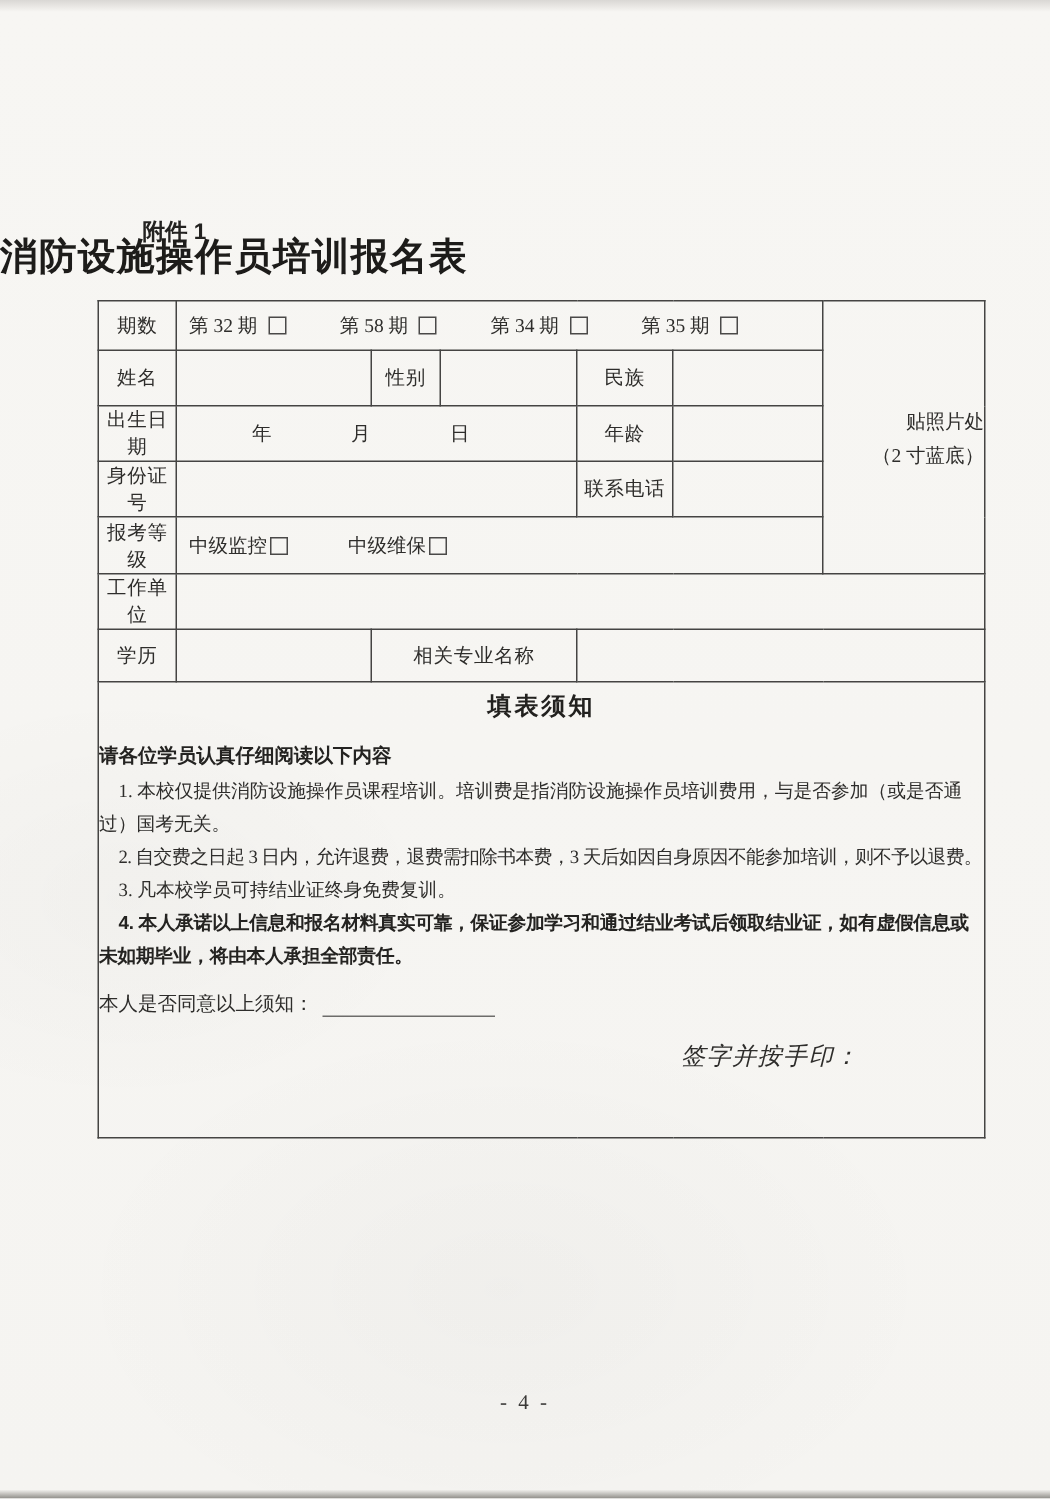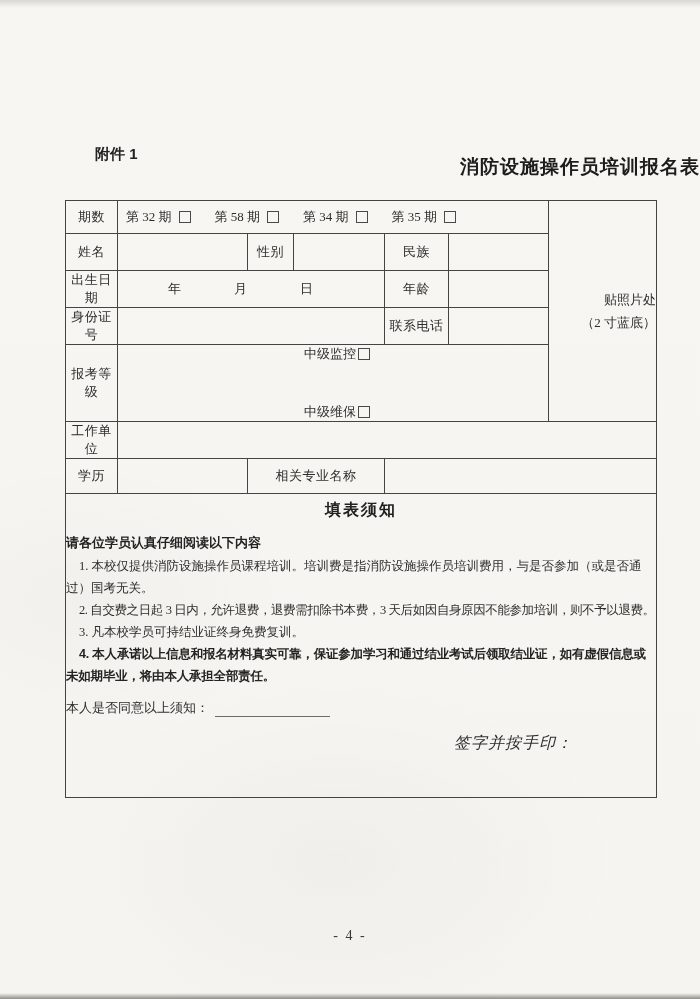--- a/index.html
+++ b/index.html
@@ -19,40 +19,40 @@
   }
   .page::after{ 
     content:"";position:absolute;left:0;bottom:0;right:0;height:6px;
     background:linear-gradient(rgba(140,138,134,0),#8f8d88);pointer-events:none;
   }
   .attachment{
     position:absolute;left:95px;top:145px;font-size:15px;font-weight:bold;
     font-family:"Liberation Sans","DejaVu Sans",sans-serif;color:#232220;
   }
   .title{
-    position:absolute;left:0;top:154px;width:100%;margin:0;text-align:right;
-    font-size:19px;font-weight:bold;letter-spacing:1px;color:#1d1c1a;
+    position:absolute;left:0;top:154px;width:100%;margin:0;text-align:left;
+    font-size:25px;font-weight:bold;letter-spacing:1px;color:#1d1c1a;
     font-family:Liberation Mono, monospace;
   }
   table.form-table{
     position:absolute;left:65px;top:200px;width:591px;
     border-collapse:collapse;table-layout:fixed;
     font-size:13px;color:#2e2d2b;
   }
   .form-table td{border:1px solid #454443;padding:0;overflow:hidden;}
   .lbl{text-align:center;letter-spacing:0.5px;}
   .r1{height:33px}.r2{height:37px}.r3{height:35px}.r4{height:37px}
   .r5{height:38px}.r6{height:35px}.r7{height:35px}
-  .period-opts{display:flex;align-items:center;gap:24px;padding-left:8px;}
+  .period-opts{display:flex;align-items:center;gap:36px;padding-left:8px;}
   .opt{display:inline-flex;align-items:center;white-space:nowrap;}
   .cb{
     display:inline-block;width:10px;height:10px;border:1px solid #4a4948;
     margin-left:7px;background:transparent;flex:0 0 auto;
   }
-  .level-opts{display:flex;align-items:center;gap:40px;padding-left:8px;flex-direction:column;}
+  .level-opts{display:flex;align-items:center;gap:40px;padding-left:8px;}
   .level-opts .cb{margin-left:2px;}
   .birth-cells{display:flex;align-items:center;padding-left:50px;gap:53px;}
   .photo-cell{text-align:right;vertical-align:middle;line-height:23px;font-size:13px;}
   .notice-cell{vertical-align:top;height:303px;padding:30px 4px 0 4px;}
   .notice-heading{
     text-align:center;font-size:16px;font-weight:bold;letter-spacing:2px;
     margin:6px 0 12px;color:#22211f;
   }
   .notice-intro{
     margin:0 0 2px;font-size:13px;font-weight:bold;line-height:20px;

